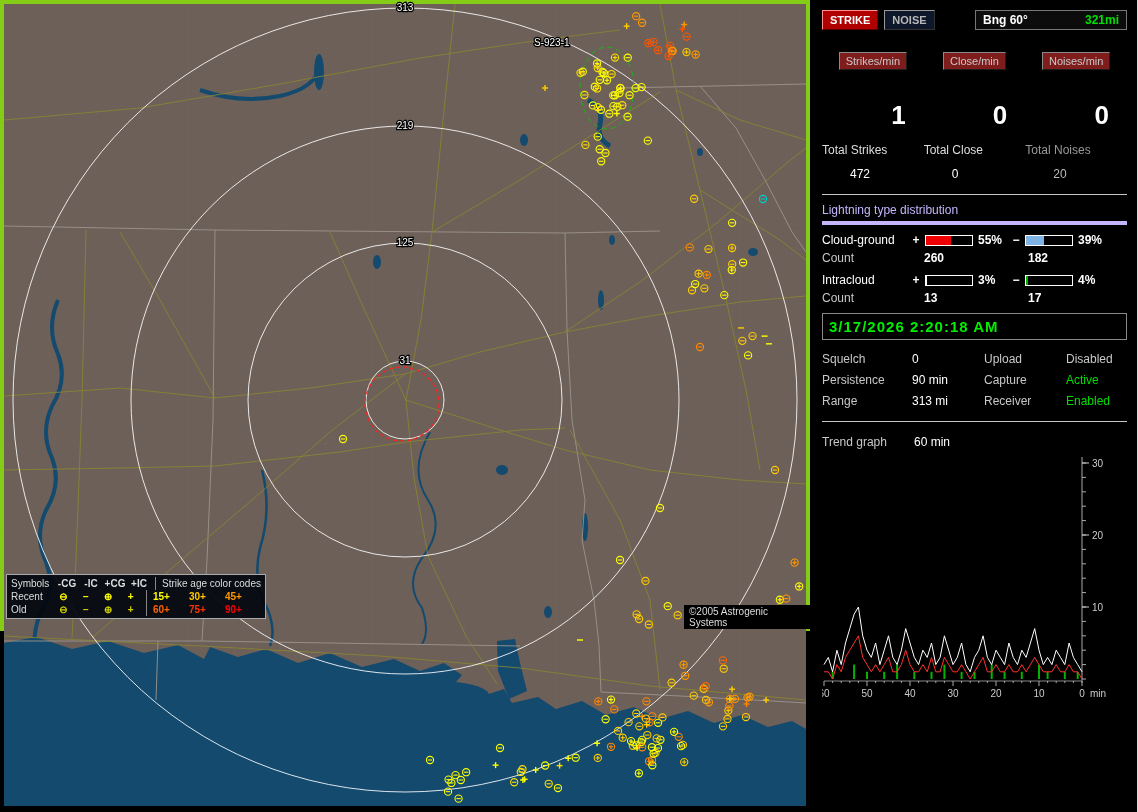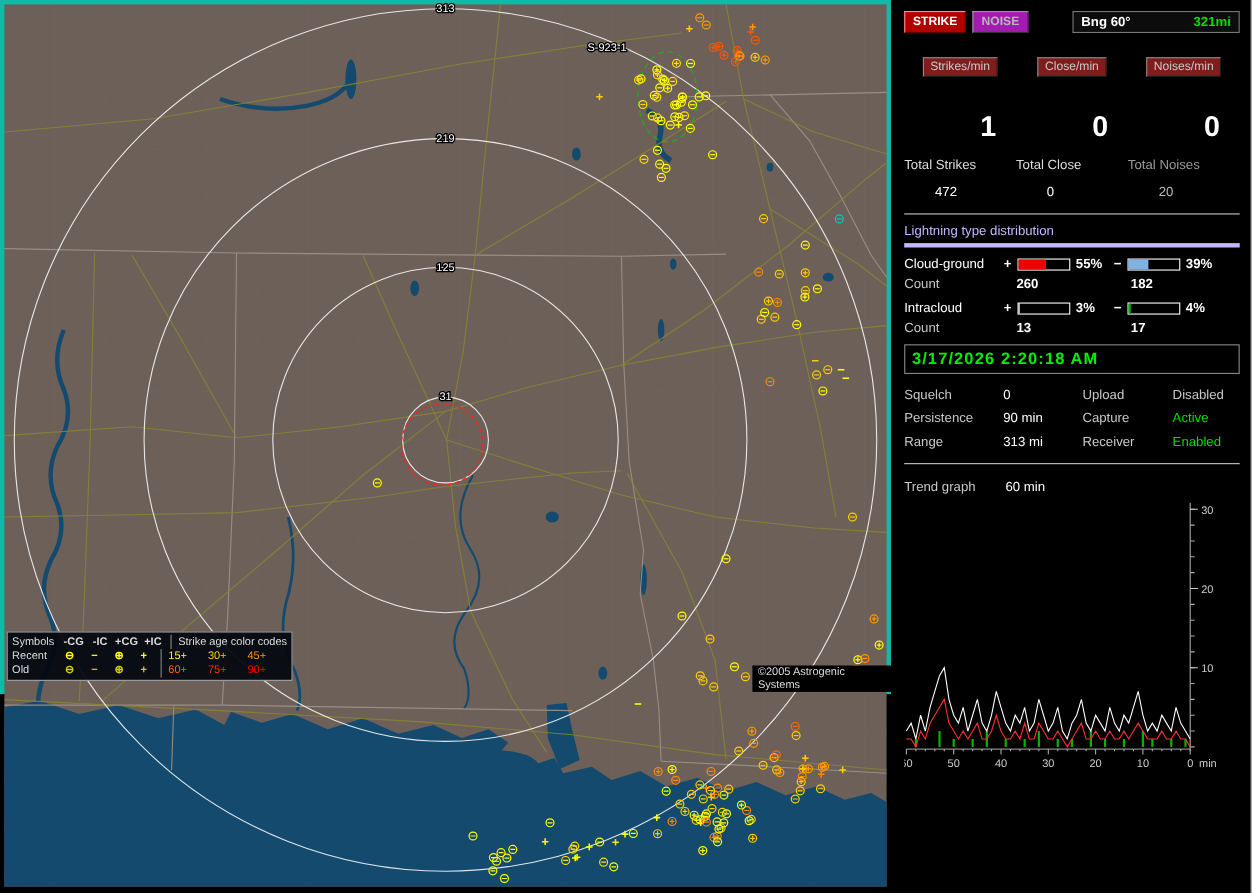--- a/index.html
+++ b/index.html
@@ -1,36 +1,36 @@
 <!DOCTYPE html>
 <html><head>
 <meta charset="utf-8">
 <style>
   *{box-sizing:border-box;margin:0;padding:0}
   html,body{background:#000}
   body{width:1138px;height:812px;position:relative;overflow:hidden;font-family:"Liberation Sans",sans-serif}
 
-  .map-area{position:absolute;left:0;top:0;width:810px;height:631px;background:#14b8a6}
+  .map-area{position:absolute;left:0;top:0;width:810px;height:631px;background:#84cc16}
   #map-svg{display:block}
 
   .legend{position:absolute;left:6px;bottom:12px;width:260px;background:rgba(4,7,16,0.94);border:1px solid #aaa;padding:2px 4px;font-size:10px;color:#ddd;line-height:13px}
   .lg-row{display:flex;align-items:center;white-space:nowrap}
   .lg-label{width:44px}
   .lg-sym{width:24px;text-align:center;font-weight:bold}
   .lg-right{margin-left:4px;padding-left:6px;border-left:1px solid #888;display:flex}
   .lg-agehead{font-size:10px}
-  .lg-age{width:36px;font-weight:normal}
+  .lg-age{width:36px;font-weight:bold}
 
   .copyright{position:absolute;left:684px;bottom:2px;font-size:10px;color:#ddd;background:#000;padding:1px 5px}
 
   .panel{position:absolute;left:810px;top:0;width:328px;height:812px;background:#000;color:#c8c8c8;padding:10px 10px 0 12px;font-size:12px;border-right:1px solid #ddd}
   .row-top{display:flex;gap:6px;align-items:stretch}
   .btn{font-weight:bold;font-size:11px;padding:2px 7px;border:1px solid;cursor:pointer;font-family:inherit}
   .btn-strike{background:#b00000;color:#fff;border-color:#ff9090 #5a0000 #5a0000 #ff9090}
-  .btn-noise{background:#a21caf;color:#b8b8b8;border-color:#999 #333 #333 #999}
+  .btn-noise{background:#0f172a;color:#b8b8b8;border-color:#999 #333 #333 #999}
   .bng{margin-left:auto;display:flex;justify-content:space-between;align-items:center;width:152px;background:#0c0c0c;border:1px solid #777;padding:2px 7px;font-weight:bold;font-size:12px}
   .bng-label{color:#fff}
   .bng-val{color:#00e000}
 
   .rates{display:grid;grid-template-columns:1fr 1fr 1fr;margin-top:22px;text-align:center}
   .rate-chip{display:inline-block;background:#7f1d1d;color:#c8c8c8;border:1px solid;border-color:#8a8a8a #1d1d1d #1d1d1d #8a8a8a;font-size:11px;padding:2px 6px}
   .rate-num{font-size:26px;font-weight:bold;color:#fff;text-align:right;padding:8px 18px 0 0}
   .totals{display:grid;grid-template-columns:1fr 1fr 1fr;text-align:left;margin-top:12px}
   .total-label{font-size:12px;color:#ddd}
   .total-label.dim{color:#999}

